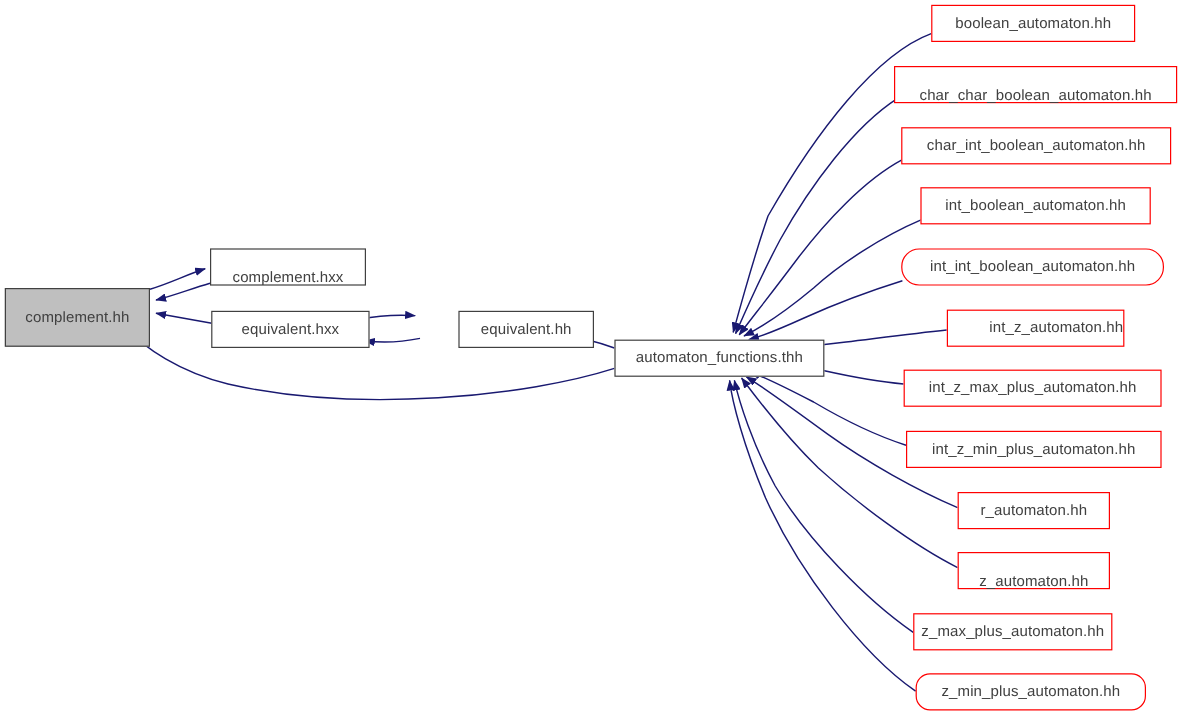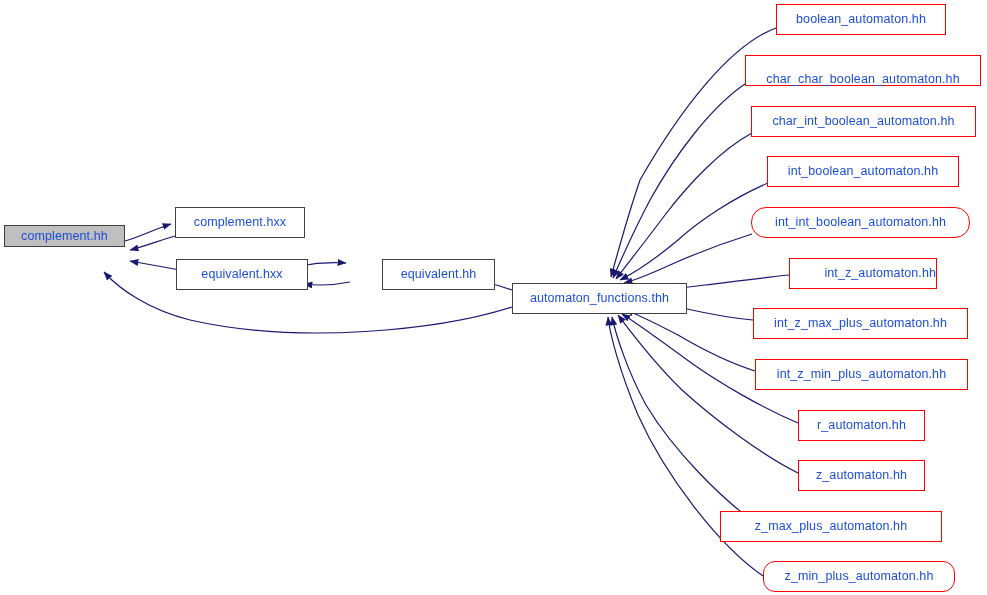--- a/index.html
+++ b/index.html
@@ -25,21 +25,21 @@
     pointer-events: none;
   }
   .node {
     position: absolute;
     box-sizing: border-box;
     display: flex;
     align-items: center;
     justify-content: center;
     font-size: 12.5px;
     line-height: 1;
-    color: #1d4ed8;
+    color: #404040;
     white-space: nowrap;
     background: #ffffff;
     border: 1px solid #ff0000;
     z-index: 5;
     letter-spacing: 0.1px;
   }
   .node.kind-dark {
     border: 1px solid #404040;
     background: #ffffff;
   }
@@ -76,24 +76,24 @@
         <path d="M753,320 C730,318 705,313 687,309 C670,306 657,304 650,303" fill="none" stroke="#191970" stroke-width="1.2" marker-end="url(#arrowhead)"></path>
         <path d="M755,371 C730,363 700,348 678,335 C653,322 634,313 625,310" fill="none" stroke="#191970" stroke-width="1.2" marker-end="url(#arrowhead)"></path>
         <path d="M798,423 C765,409 722,385 690,362 C660,340 635,322 622,314" fill="none" stroke="#191970" stroke-width="1.2" marker-end="url(#arrowhead)"></path>
         <path d="M798,473 C762,455 715,420 682,390 C653,362 630,331 618,315" fill="none" stroke="#191970" stroke-width="1.2" marker-end="url(#arrowhead)"></path>
         <path d="M761,527 C722,500 673,450 646,405 C627,370 616,335 612,317" fill="none" stroke="#191970" stroke-width="1.2" marker-end="url(#arrowhead)"></path>
         <path d="M763,576 C718,545 665,475 638,415 C620,372 610,335 608,317" fill="none" stroke="#191970" stroke-width="1.2" marker-end="url(#arrowhead)"></path>
       </g>
   </svg>
 
   <div id="nodes">
-      <div class="node kind-current" style="left: 4px; top: 225px; width: 121px; height: 22px;">
+      <div class="node kind-current" style="left: 4px; top: 240px; width: 121px; height: 49px;">
         <span>complement.hh</span>
       </div>
-      <div class="node kind-dark" style="left: 175px; top: 207px; width: 130px; height: 31px;">
+      <div class="node kind-dark" style="left: 175px; top: 207px; width: 130px; height: 31px; align-items: flex-end;">
         <span>complement.hxx</span>
       </div>
       <div class="node kind-dark" style="left: 176px; top: 259px; width: 132px; height: 31px; align-items: center;">
         <span>equivalent.hxx</span>
       </div>
       <div class="node kind-dark" style="left: 350px; top: 259px; width: 113px; height: 31px; margin-left: 32px;">
         <span>equivalent.hh</span>
       </div>
       <div class="node kind-dark" style="left: 512px; top: 283px; width: 175px; height: 31px;">
         <span>automaton_functions.thh</span>
@@ -118,24 +118,24 @@
       </div>
       <div class="node kind-red" style="left: 753px; top: 308px; width: 215px; height: 31px;">
         <span>int_z_max_plus_automaton.hh</span>
       </div>
       <div class="node kind-red" style="left: 755px; top: 359px; width: 213px; height: 31px;">
         <span>int_z_min_plus_automaton.hh</span>
       </div>
       <div class="node kind-red" style="left: 798px; top: 410px; width: 127px; height: 31px;">
         <span>r_automaton.hh</span>
       </div>
-      <div class="node kind-red" style="left: 798px; top: 460px; width: 127px; height: 31px;">
+      <div class="node kind-red" style="left: 798px; top: 460px; width: 127px; height: 31px; align-items: flex-end;">
         <span>z_automaton.hh</span>
       </div>
-      <div class="node kind-red" style="left: 720px; top: 511px; width: 222px; height: 31px;">
+      <div class="node kind-red" style="left: 761px; top: 511px; width: 166px; height: 31px;">
         <span>z_max_plus_automaton.hh</span>
       </div>
       <div class="node kind-red" style="left: 763px; top: 561px; width: 192px; height: 31px; border-radius: 12px;">
         <span>z_min_plus_automaton.hh</span>
       </div>
     </div>
 
 </div>
 
 </body></html>

